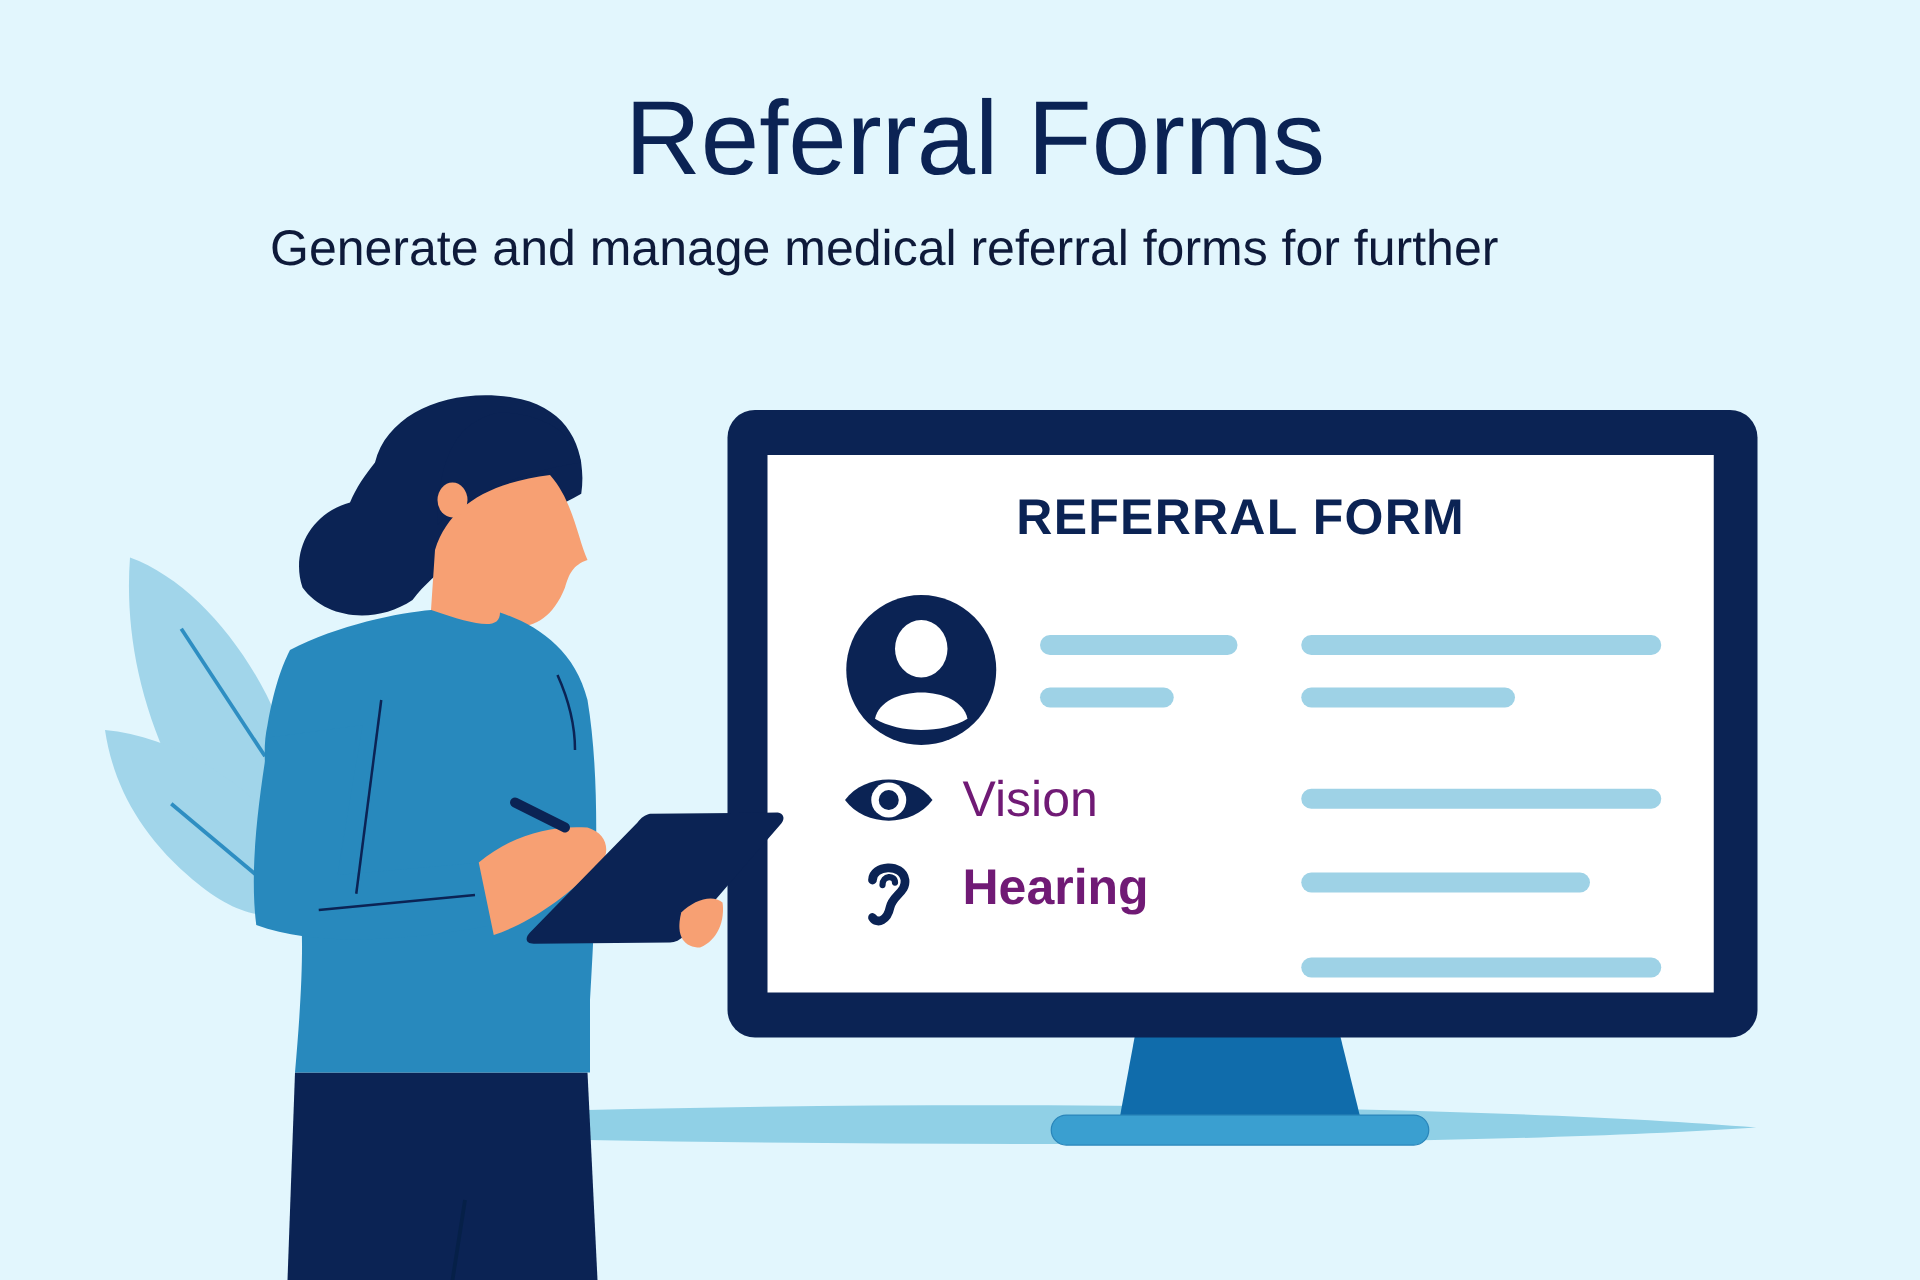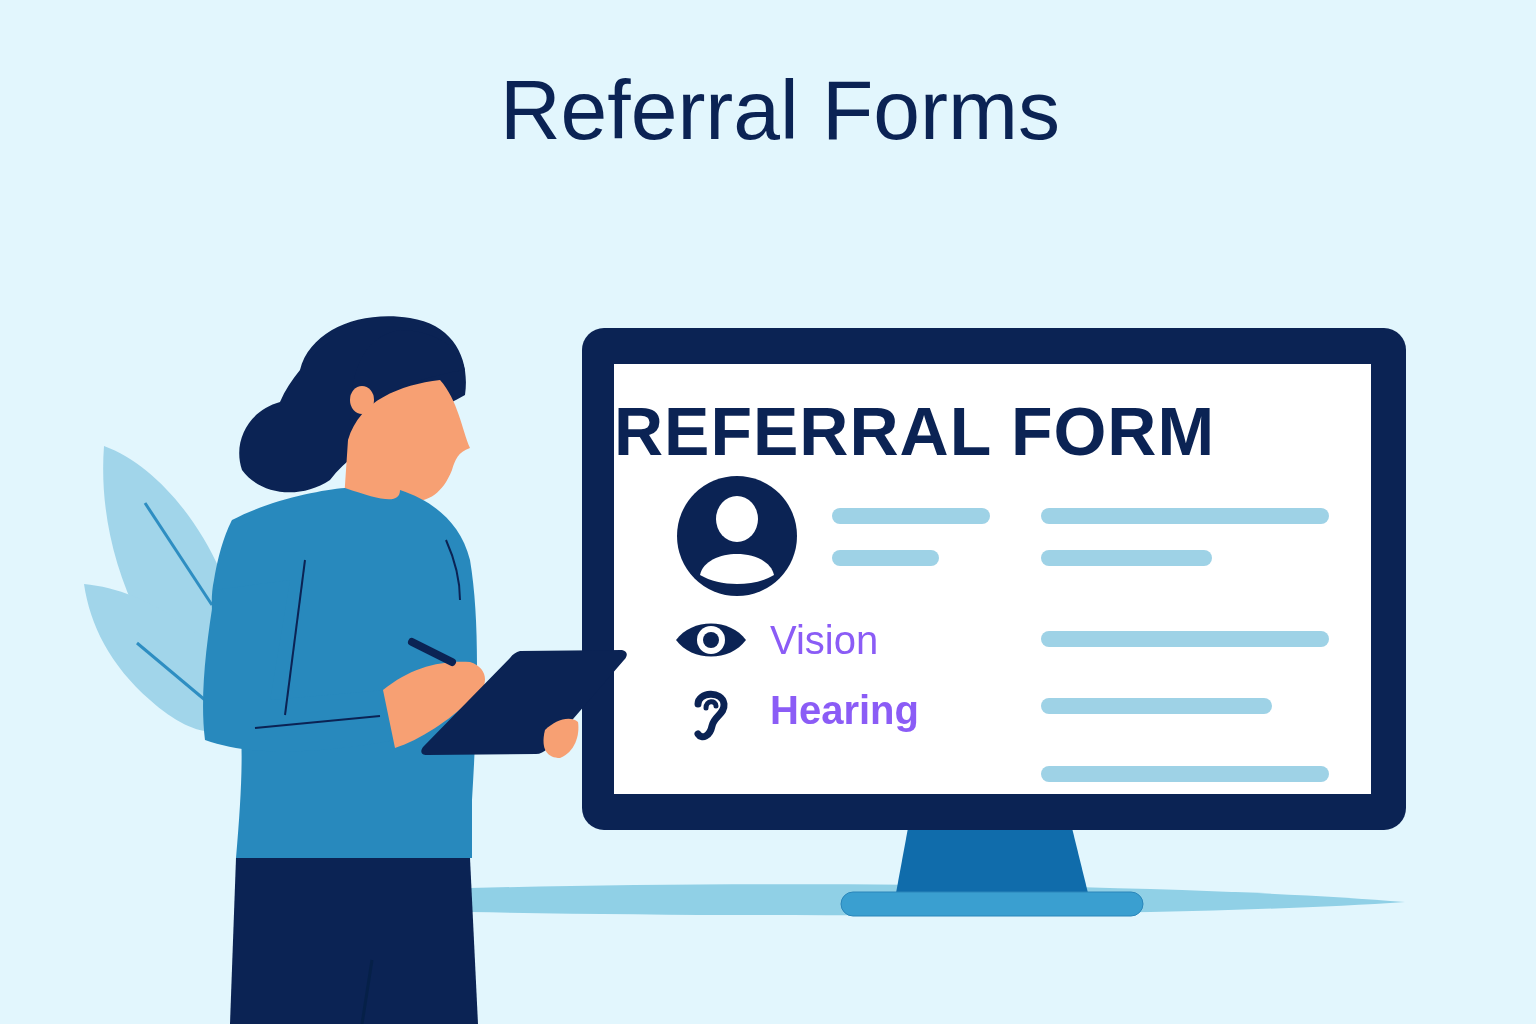--- a/index.html
+++ b/index.html
@@ -21,34 +21,35 @@
   .scene { position:absolute; left:0; top:0; width:1536px; height:1024px; }
   .monitor-frame {
     position:absolute; left:582px; top:328px; width:824px; height:502px;
     background:#0b2354; border-radius:22px;
   }
   .screen {
     position:absolute; left:614px; top:364px; width:757px; height:430px;
     background:#ffffff;
   }
   .form-title {
-    position:absolute; left:614px; top:392px; width:757px; text-align:left;
-    font-size:68px; font-weight:700; color:#0b2354; letter-spacing:1px;
+    position:absolute; left:614px; top:392px; width:757px; text-align:center;
+    font-size:40px; font-weight:700; color:#0b2354; letter-spacing:1px;
   }
   .line { position:absolute; height:16px; border-radius:8px; background:#9ed2e6; }
   .label {
-    position:absolute; font-size:40px; color:#8b5cf6; font-weight:400;
+    position:absolute; font-size:40px; color:#701a75; font-weight:400;
   }
   .icon { position:absolute; }
 </style>
 </head>
 <body>
 
 <div class="title">Referral Forms</div>
 <div class="subtitle">
+  <div>Generate and manage medical referral forms for further</div>
 </div>
 
 <svg class="scene" viewBox="0 0 1536 1024" width="1536" height="1024">
 
   <path d="M470 888 C 800 880, 1200 885, 1405 902 C 1200 916, 800 918, 470 912 Z" fill="#90d0e6"></path>
 
   <g>
     <path d="M104 446 C 170 470, 230 560, 240 640 C 210 700, 170 690, 140 620 C 110 560, 100 500, 104 446 Z" fill="#a1d5ea"></path>
     <line x1="145" y1="503" x2="212" y2="605" stroke="#2e8ec2" stroke-width="3"></line>
     <path d="M84 584 C 150 590, 220 640, 250 700 C 240 740, 200 745, 150 700 C 110 665, 90 625, 84 584 Z" fill="#a1d5ea"></path>

